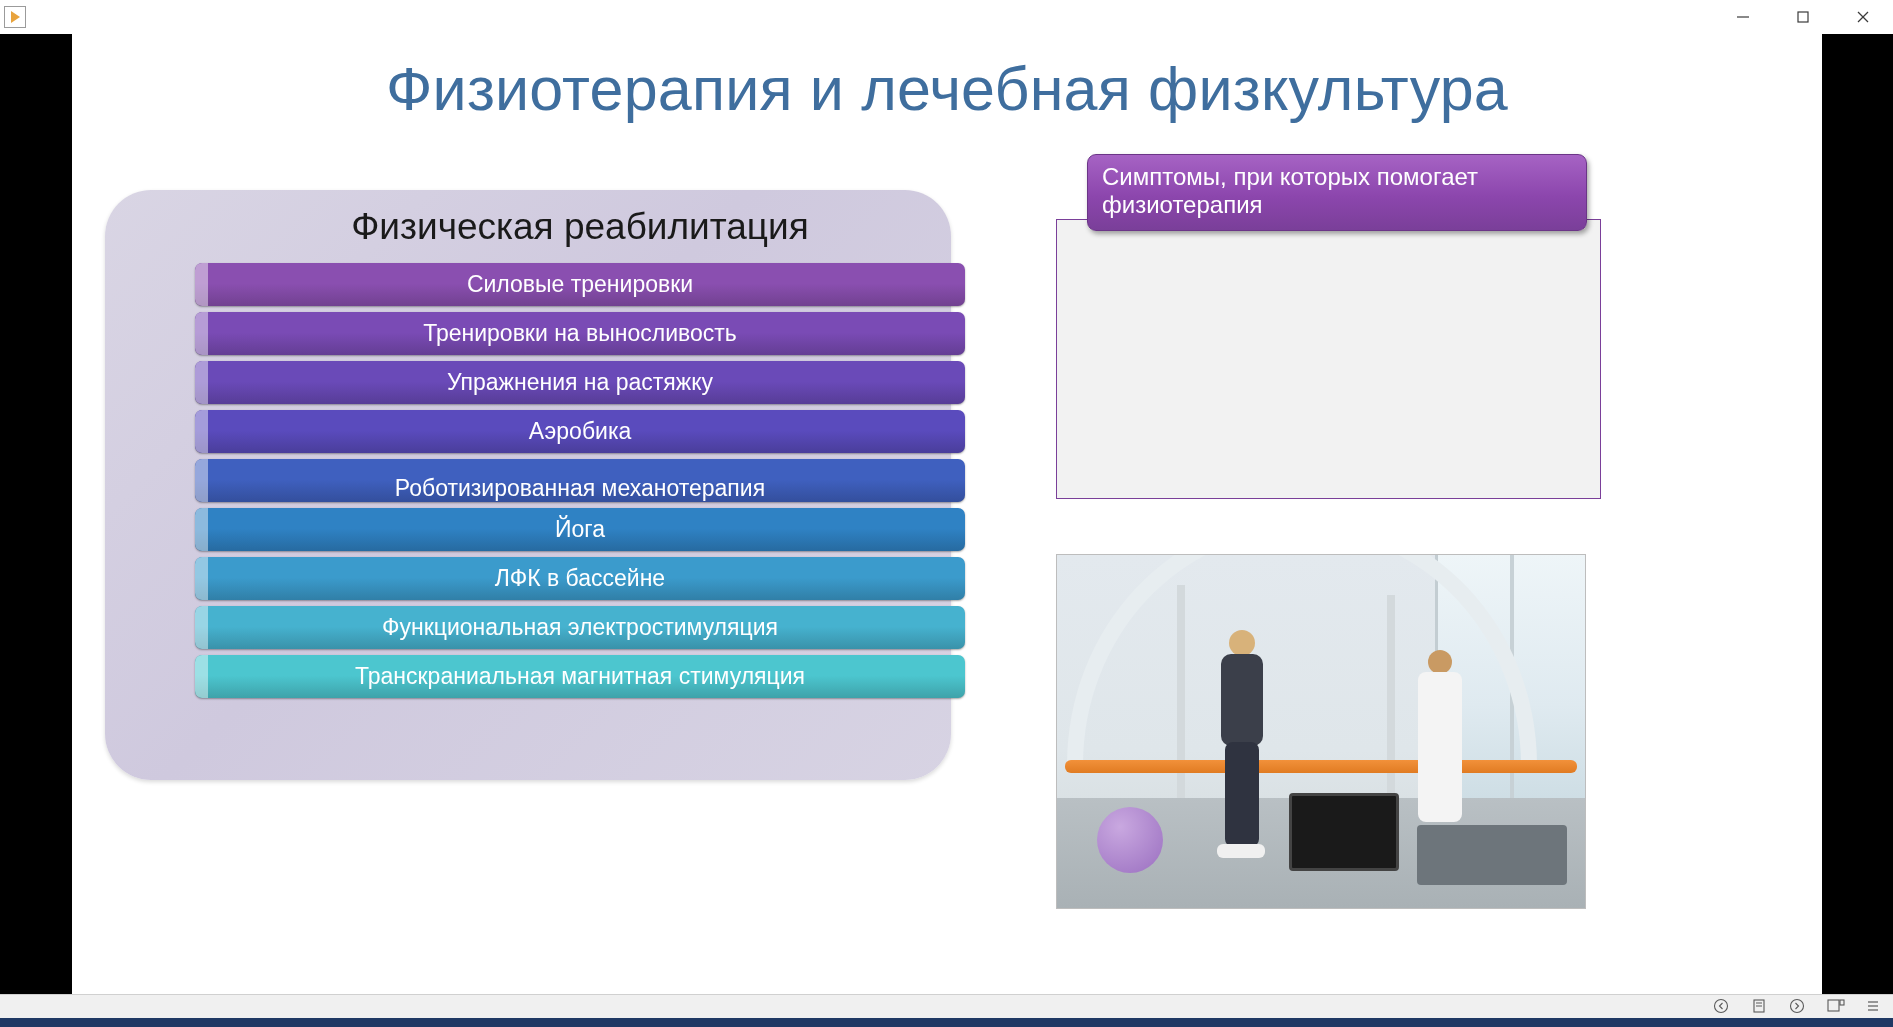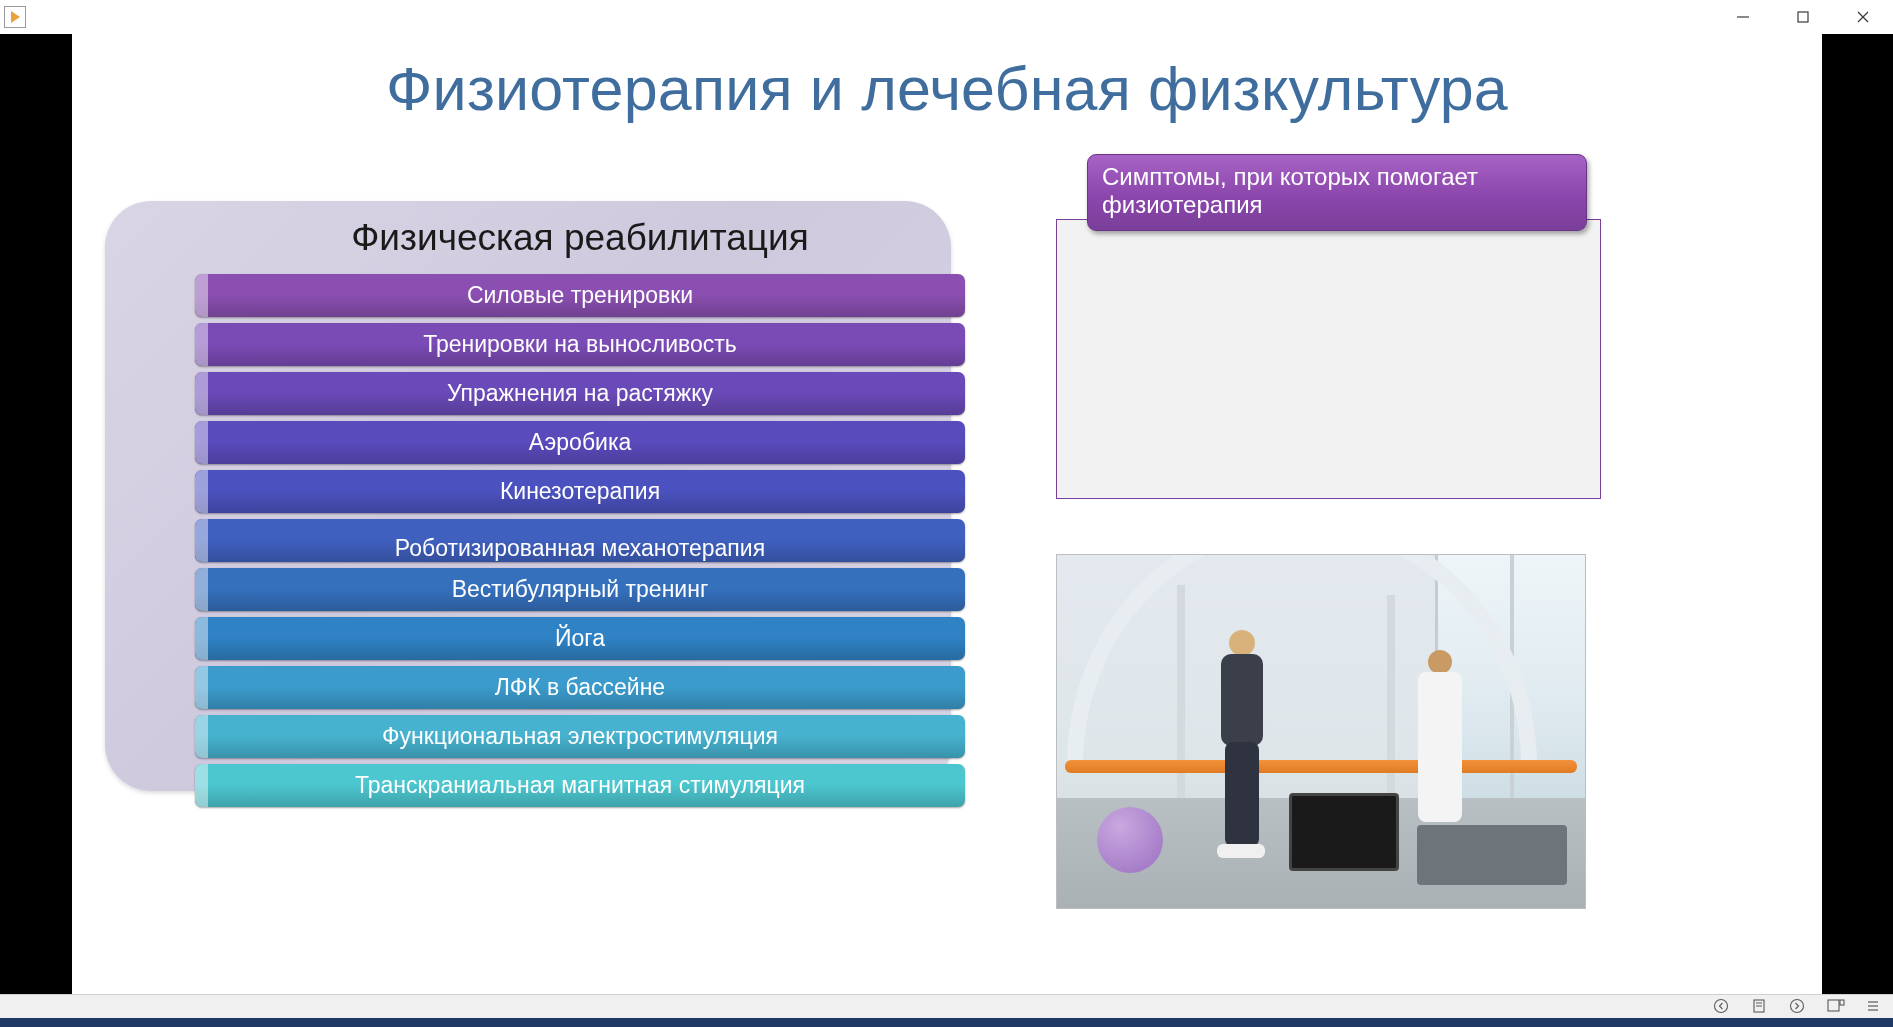--- a/index.html
+++ b/index.html
@@ -69,21 +69,21 @@
     text-align: center;
     font-size: 61px;
     color: #3f6e9e;
     letter-spacing: 0.2px;
     white-space: nowrap;
   }
 
   
   .rehab-panel {
     position: absolute;
-    left: 33px; top: 167px;
+    left: 33px; top: 156px;
     width: 846px; height: 590px;
     background: linear-gradient(135deg, #d9d5e4 0%, #cfc9de 45%, #d7d3e3 100%);
     border-radius: 46px;
     box-shadow: 0 2px 4px rgba(0,0,0,0.15);
     padding-left: 21px;
   }
   .rehab-heading {
     position: absolute;
     left: 0; top: 16px;
     width: 950px;
@@ -262,31 +262,23 @@
               <span class="txt">Тренировки на выносливость</span>
             </div>
             <div class="bar" style="background: linear-gradient(rgb(106, 74, 184) 0%, rgb(106, 74, 184) 48%, rgba(0, 0, 0, 0.18) 100%), rgb(106, 74, 184);">
               <span class="cap"></span>
               <span class="txt">Упражнения на растяжку</span>
             </div>
             <div class="bar" style="background: linear-gradient(rgb(90, 75, 189) 0%, rgb(90, 75, 189) 48%, rgba(0, 0, 0, 0.18) 100%), rgb(90, 75, 189);">
               <span class="cap"></span>
               <span class="txt">Аэробика</span>
             </div>
-            <div class="bar" style="background: linear-gradient(rgb(75, 82, 191) 0%, rgb(75, 82, 191) 48%, rgba(0, 0, 0, 0.18) 100%), rgb(75, 82, 191);">
-              <span class="cap"></span>
-              <span class="txt">Кинезотерапия</span>
-            </div>
             <div class="bar" style="background: linear-gradient(rgb(63, 96, 191) 0%, rgb(63, 96, 191) 48%, rgba(0, 0, 0, 0.18) 100%), rgb(63, 96, 191); align-items: flex-end;">
               <span class="cap"></span>
               <span class="txt">Роботизированная механотерапия</span>
-            </div>
-            <div class="bar" style="background: linear-gradient(rgb(53, 112, 189) 0%, rgb(53, 112, 189) 48%, rgba(0, 0, 0, 0.18) 100%), rgb(53, 112, 189);">
-              <span class="cap"></span>
-              <span class="txt">Вестибулярный тренинг</span>
             </div>
             <div class="bar" style="background: linear-gradient(rgb(47, 130, 196) 0%, rgb(47, 130, 196) 48%, rgba(0, 0, 0, 0.18) 100%), rgb(47, 130, 196);">
               <span class="cap"></span>
               <span class="txt">Йога</span>
             </div>
             <div class="bar" style="background: linear-gradient(rgb(59, 155, 204) 0%, rgb(59, 155, 204) 48%, rgba(0, 0, 0, 0.18) 100%), rgb(59, 155, 204);">
               <span class="cap"></span>
               <span class="txt">ЛФК в бассейне</span>
             </div>
             <div class="bar" style="background: linear-gradient(rgb(70, 178, 207) 0%, rgb(70, 178, 207) 48%, rgba(0, 0, 0, 0.18) 100%), rgb(70, 178, 207);">

